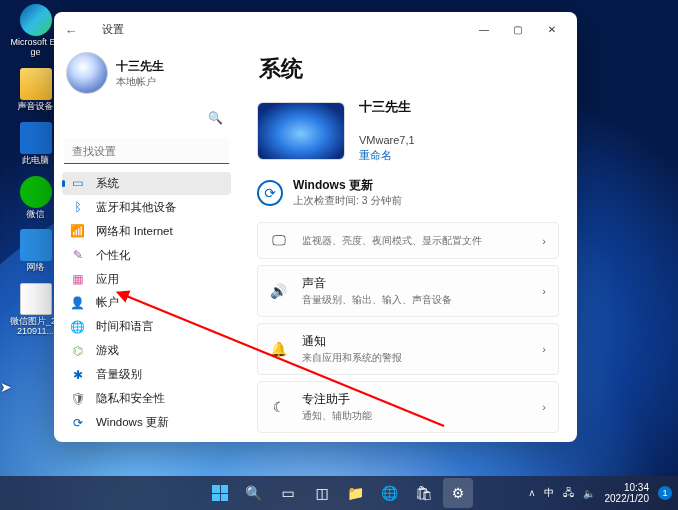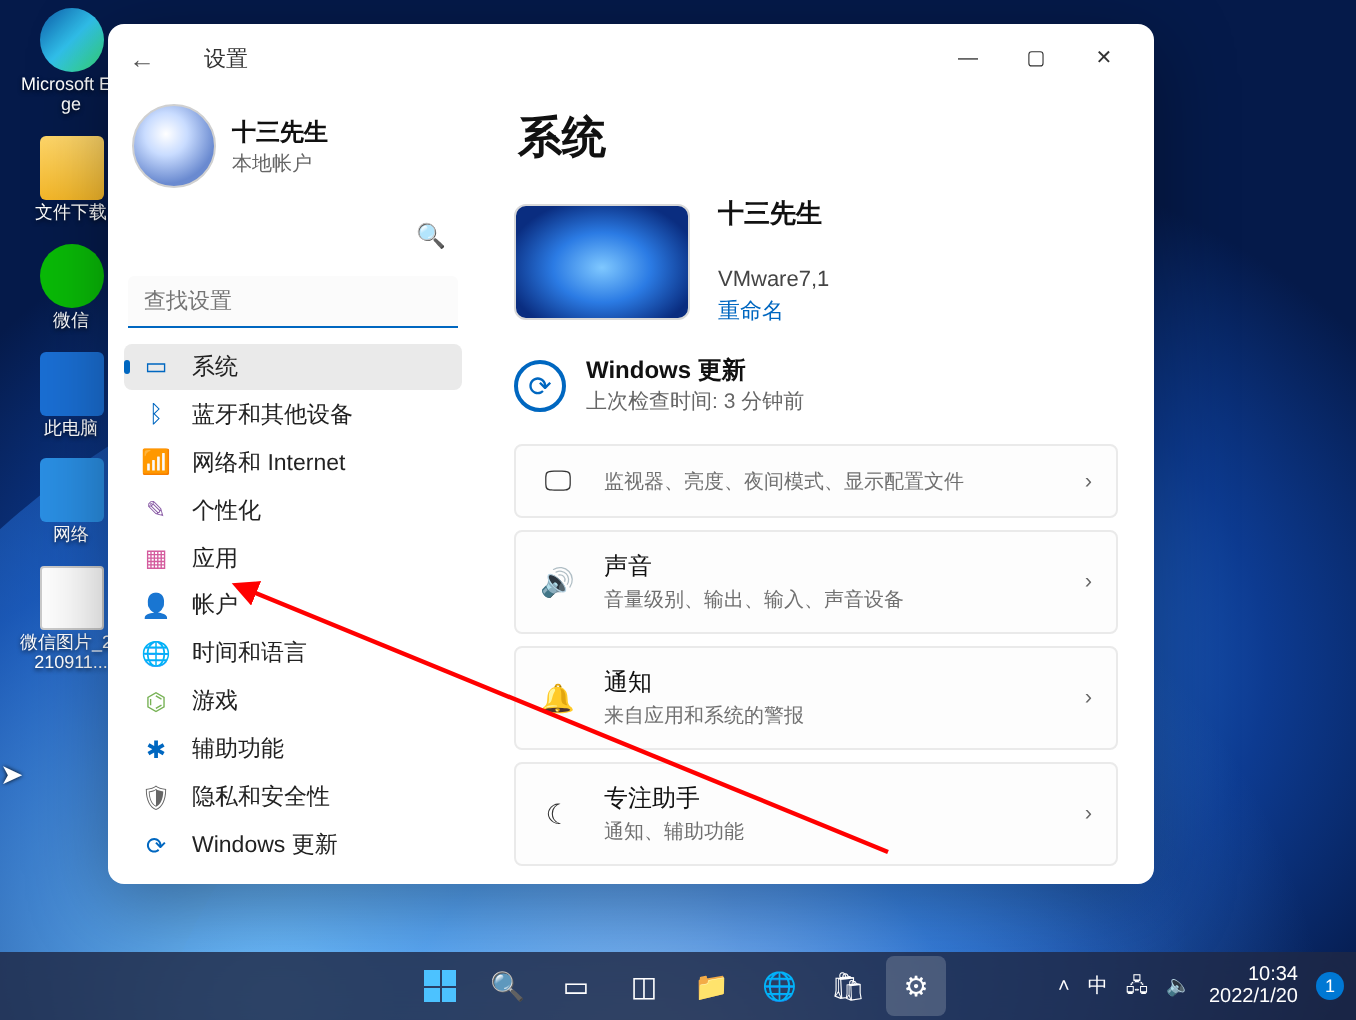--- a/index.html
+++ b/index.html
@@ -105,29 +105,29 @@
     <div class="swirl s2"></div>
 </div>
 
 <div class="desktop-icons" id="desktop-icons">
     <div class="dicon">
       <div class="glyph edge"></div>
       <div class="lbl">Microsoft Edge</div>
     </div>
     <div class="dicon">
       <div class="glyph folder"></div>
-      <div class="lbl">文件下载</div>
+      <div class="lbl">声音设备</div>
+    </div>
+    <div class="dicon">
+      <div class="glyph pc"></div>
+      <div class="lbl">此电脑</div>
     </div>
     <div class="dicon">
       <div class="glyph wechat"></div>
       <div class="lbl">微信</div>
-    </div>
-    <div class="dicon">
-      <div class="glyph pc"></div>
-      <div class="lbl">此电脑</div>
     </div>
     <div class="dicon">
       <div class="glyph net"></div>
       <div class="lbl">网络</div>
     </div>
     <div class="dicon">
       <div class="glyph pic"></div>
       <div class="lbl">微信图片_20210911...</div>
     </div>
   </div>
@@ -182,21 +182,21 @@
           <div class="nav-item">
             <span class="ic" style="color:#0067c0">🌐</span>
             <span>时间和语言</span>
           </div>
           <div class="nav-item">
             <span class="ic" style="color:#77b255">⌬</span>
             <span>游戏</span>
           </div>
           <div class="nav-item">
             <span class="ic" style="color:#0067c0">✱</span>
-            <span>辅助功能</span>
+            <span>音量级别</span>
           </div>
           <div class="nav-item">
             <span class="ic" style="color:#666">🛡</span>
             <span>隐私和安全性</span>
           </div>
           <div class="nav-item">
             <span class="ic" style="color:#0067c0">⟳</span>
             <span>Windows 更新</span>
           </div>
         </div>

